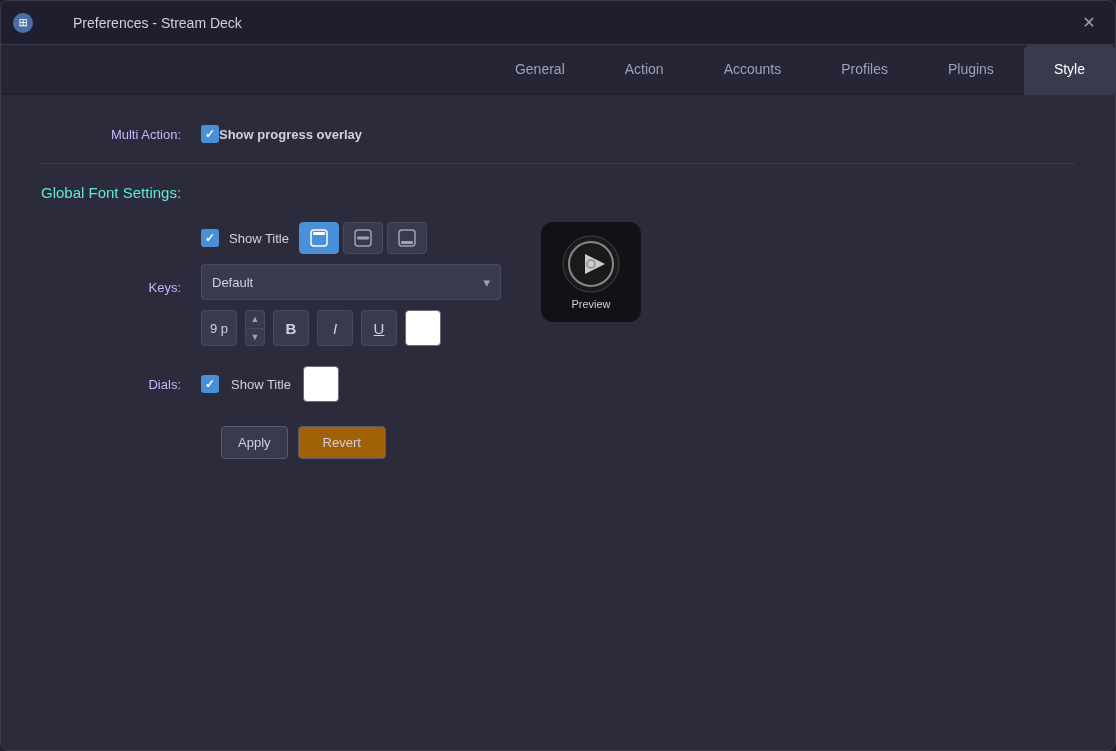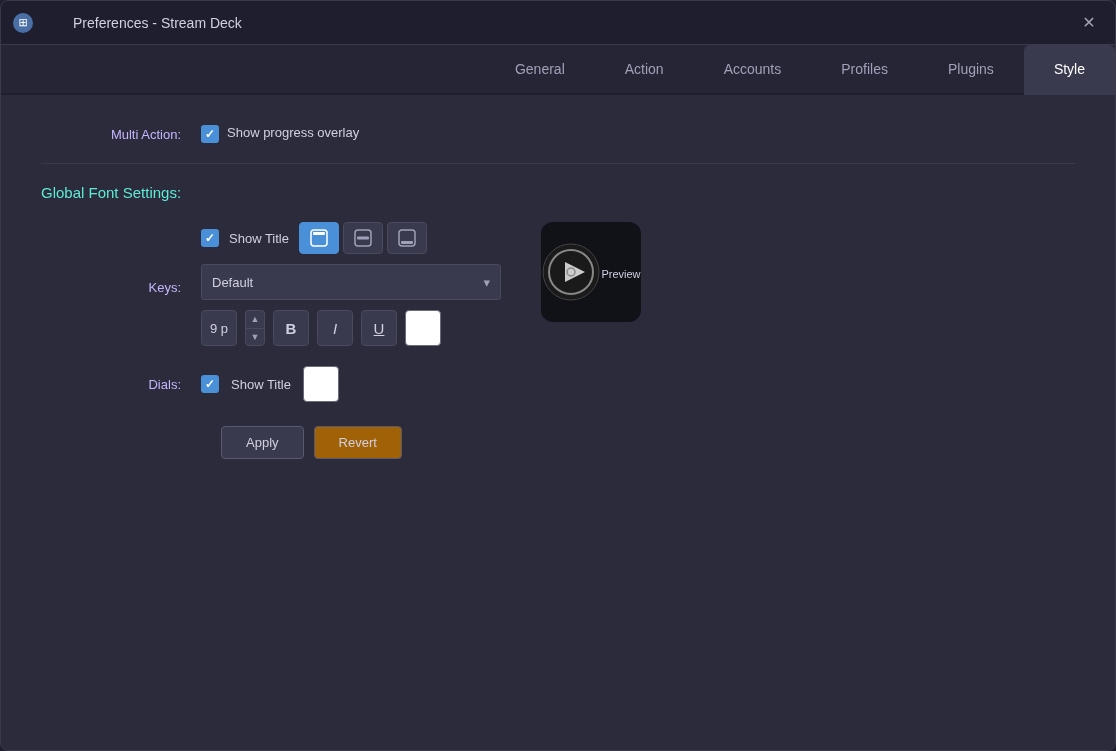--- a/index.html
+++ b/index.html
@@ -110,22 +110,22 @@
       border: none;
       border-top: 1px solid #3a3a4e;
       margin: 10px 0 20px 0;
     }
     .global-font-header {
       color: #5eead4;
       font-size: 15px;
     }
     .checkbox-wrapper {
       display: flex;
-      align-items: flex-start;
-      gap: 8px;
+      align-items: center;
+      font-weight: bold;
     }
     .checkbox {
       width: 18px;
       height: 18px;
       background: #4a90d9;
       border-radius: 3px;
       display: flex;
       align-items: center;
       justify-content: center;
       cursor: pointer;
@@ -161,21 +161,21 @@
       background: #4a90d9;
       border-color: #4a90d9;
     }
     
     .preview-box {
       width: 100px;
       height: 100px;
       background: #111118;
       border-radius: 12px;
       display: flex;
-      flex-direction: row;
+      flex-direction: column;
       align-items: center;
       justify-content: center;
       margin-left: 20px;
     }
     .preview-label {
       color: #d0d0e0;
       font-size: 11px;
       margin-top: 4px;
     }
     
@@ -264,21 +264,21 @@
       border-radius: 4px;
       cursor: pointer;
     }
     
     .action-btns {
       display: flex;
       gap: 10px;
       margin-top: 4px;
     }
     .btn-apply {
-      padding: 8px 24px;
+      padding: 8px 16px;
       background: #3a3a4e;
       border: 1px solid #5a5a6e;
       border-radius: 4px;
       color: #d0d0e0;
       font-size: 13px;
       cursor: pointer;
     }
     .btn-revert {
       padding: 8px 24px;
       background: #a16207;

